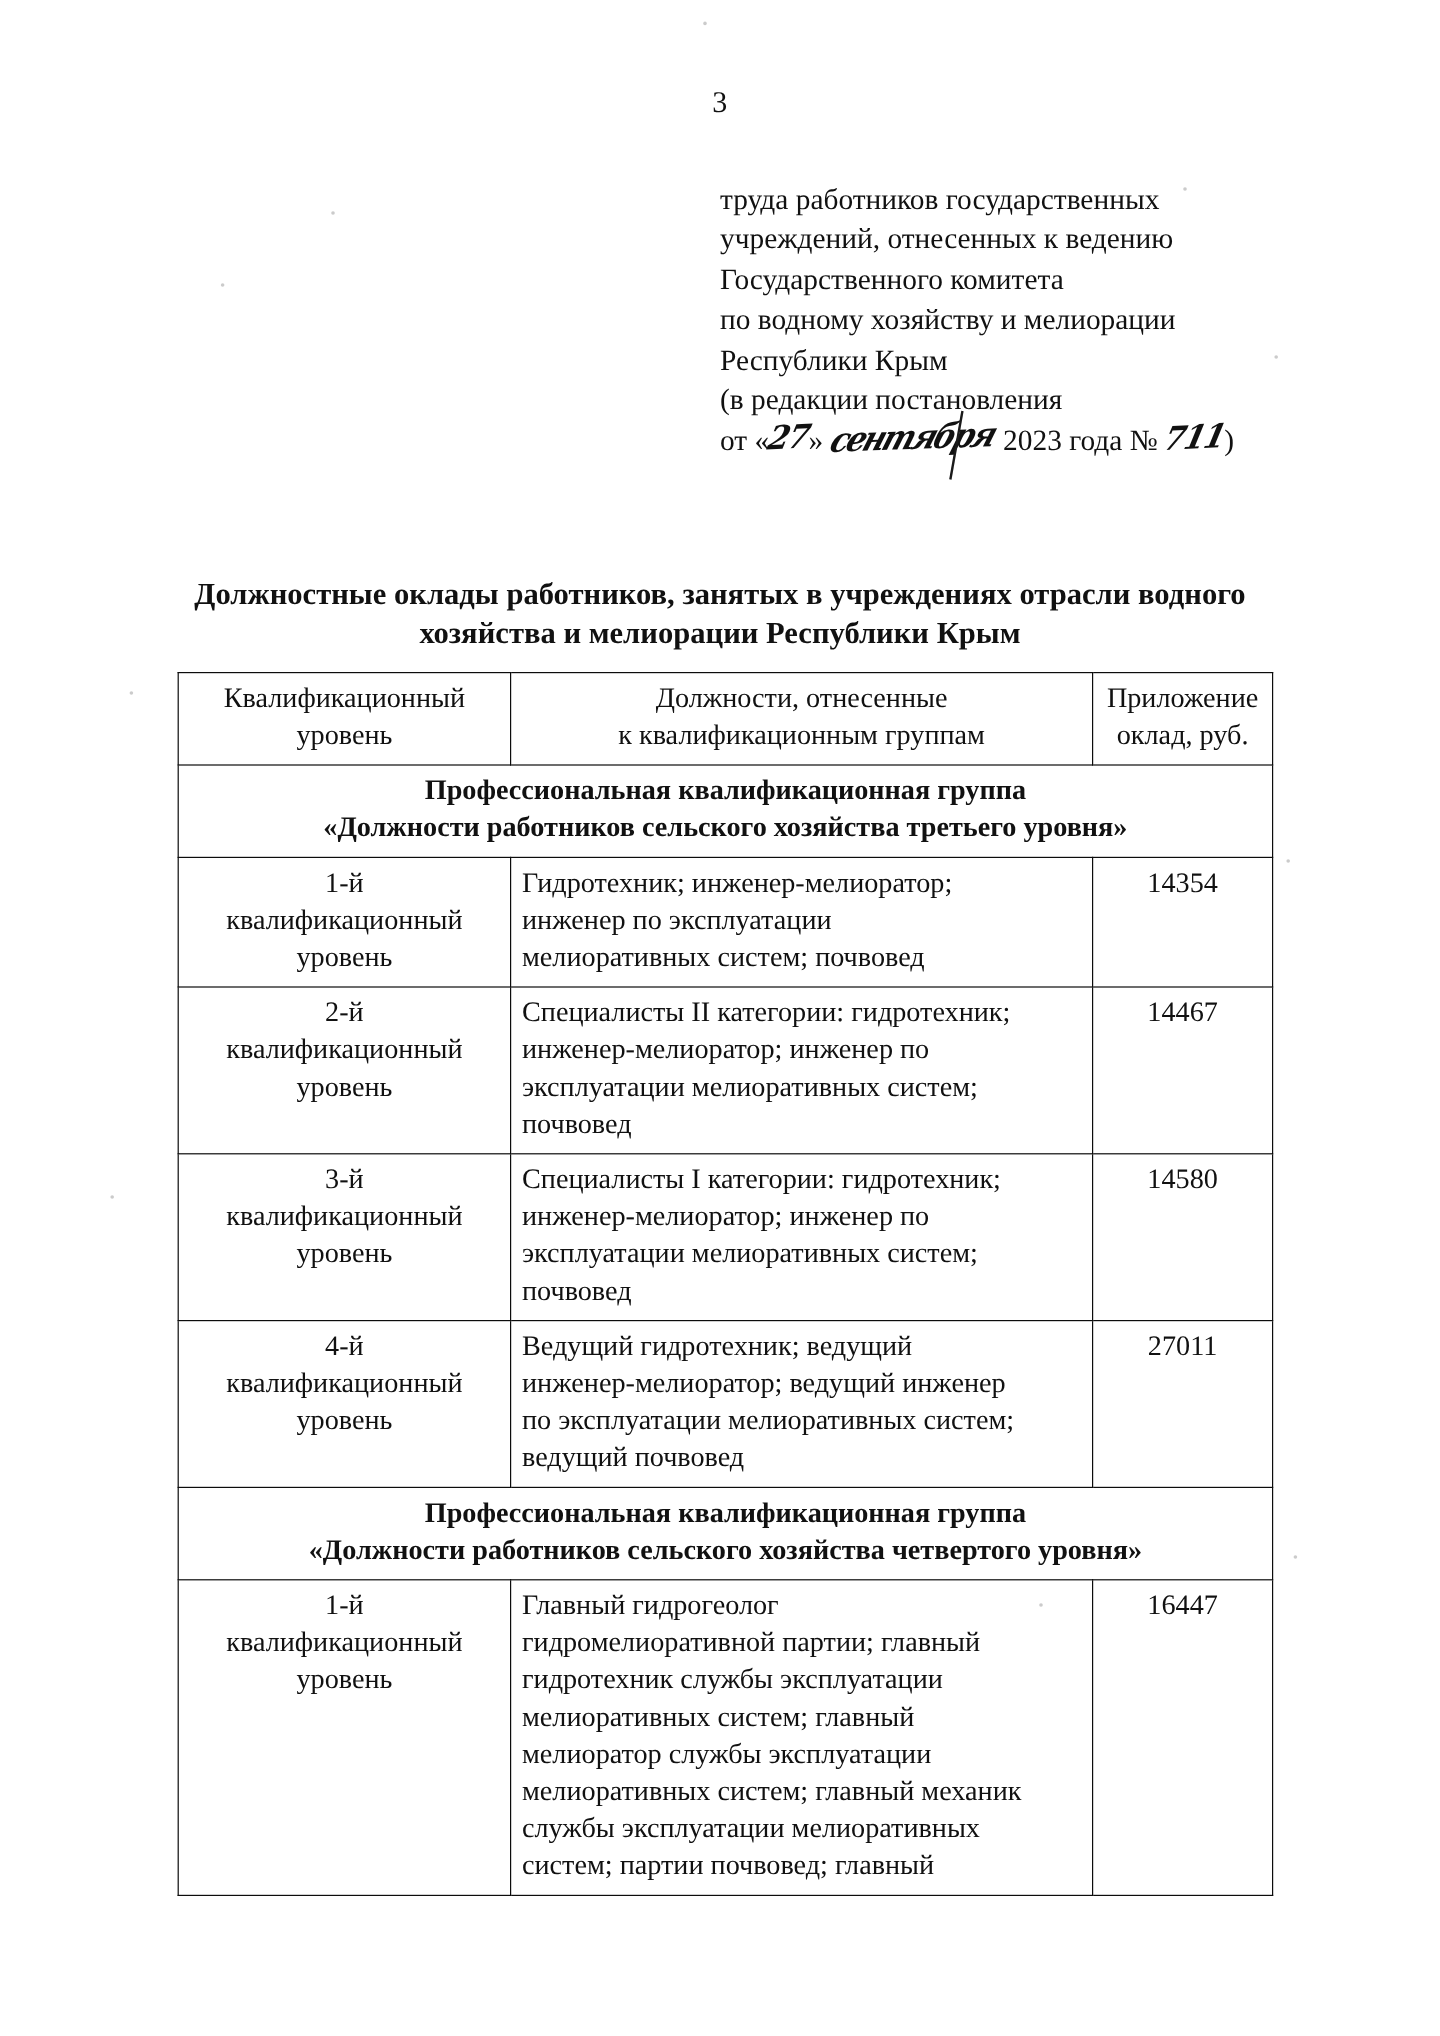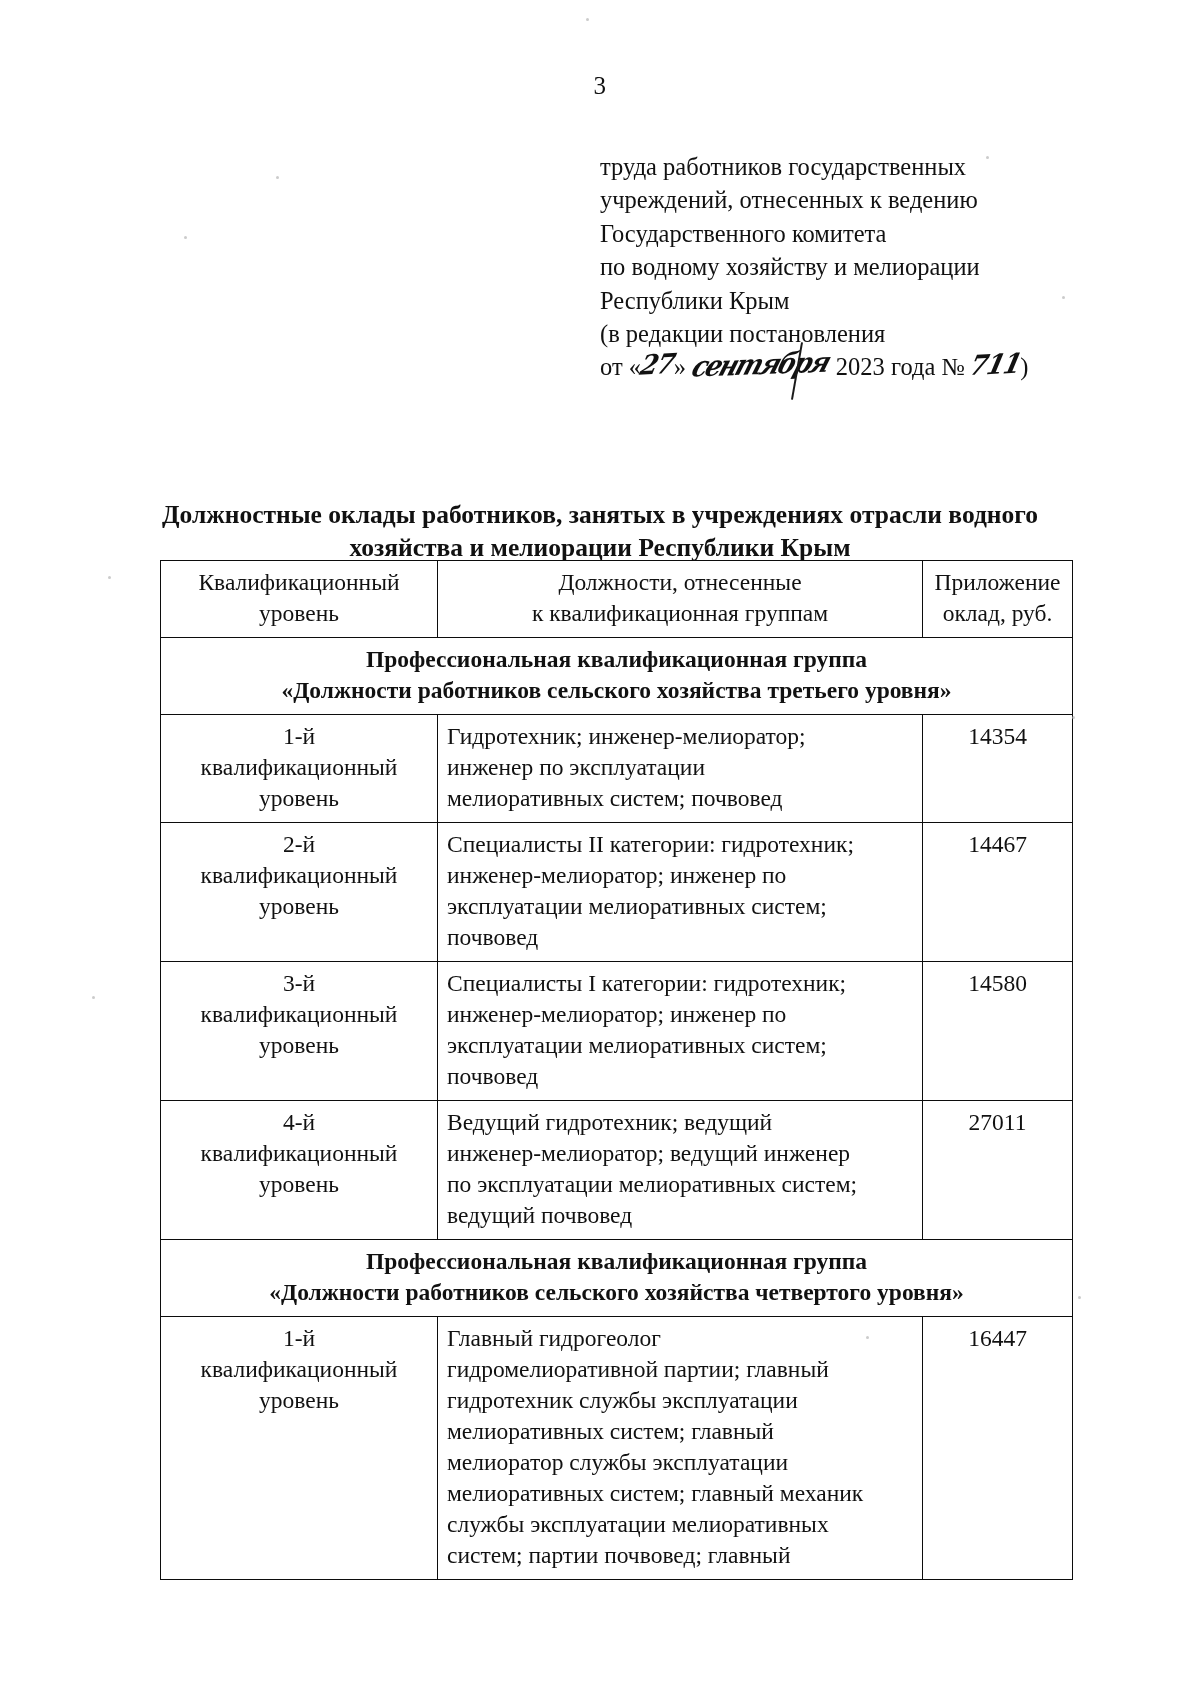--- a/index.html
+++ b/index.html
@@ -80,28 +80,27 @@
   
   .doc-title {
     position: absolute;
     top: 478px;
     left: 120px;
     width: 960px;
     text-align: center;
     font-weight: 700;
     font-size: 25.5px;
     line-height: 33px;
-    margin-top: 20px;
   }
 
   
   .table-wrap {
     position: absolute;
     top: 560px;
-    left: 160px;
+    left: 148px;
     width: 912px;
   }
   table.pay-table {
     border-collapse: collapse;
     width: 912px;
     table-layout: fixed;
   }
   table.pay-table td {
     border: 1.6px solid #0c0c0c;
     vertical-align: top;
@@ -182,21 +181,21 @@
       </colgroup>
       <tbody>
 
         <tr>
           <td class="th">
             <span class="ln">Квалификационный</span>
             <span class="ln">уровень</span>
           </td>
           <td class="th">
             <span class="ln">Должности, отнесенные</span>
-            <span class="ln">к квалификационная группам</span>
+            <span class="ln">к квалификационным группам</span>
           </td>
           <td class="th">
             <span class="ln">Приложение</span>
             <span class="ln">оклад, руб.</span>
           </td>
         </tr>
 
         <tr>
           <td class="group-cell" colspan="3">
             <span class="ln">Профессиональная квалификационная группа</span>

